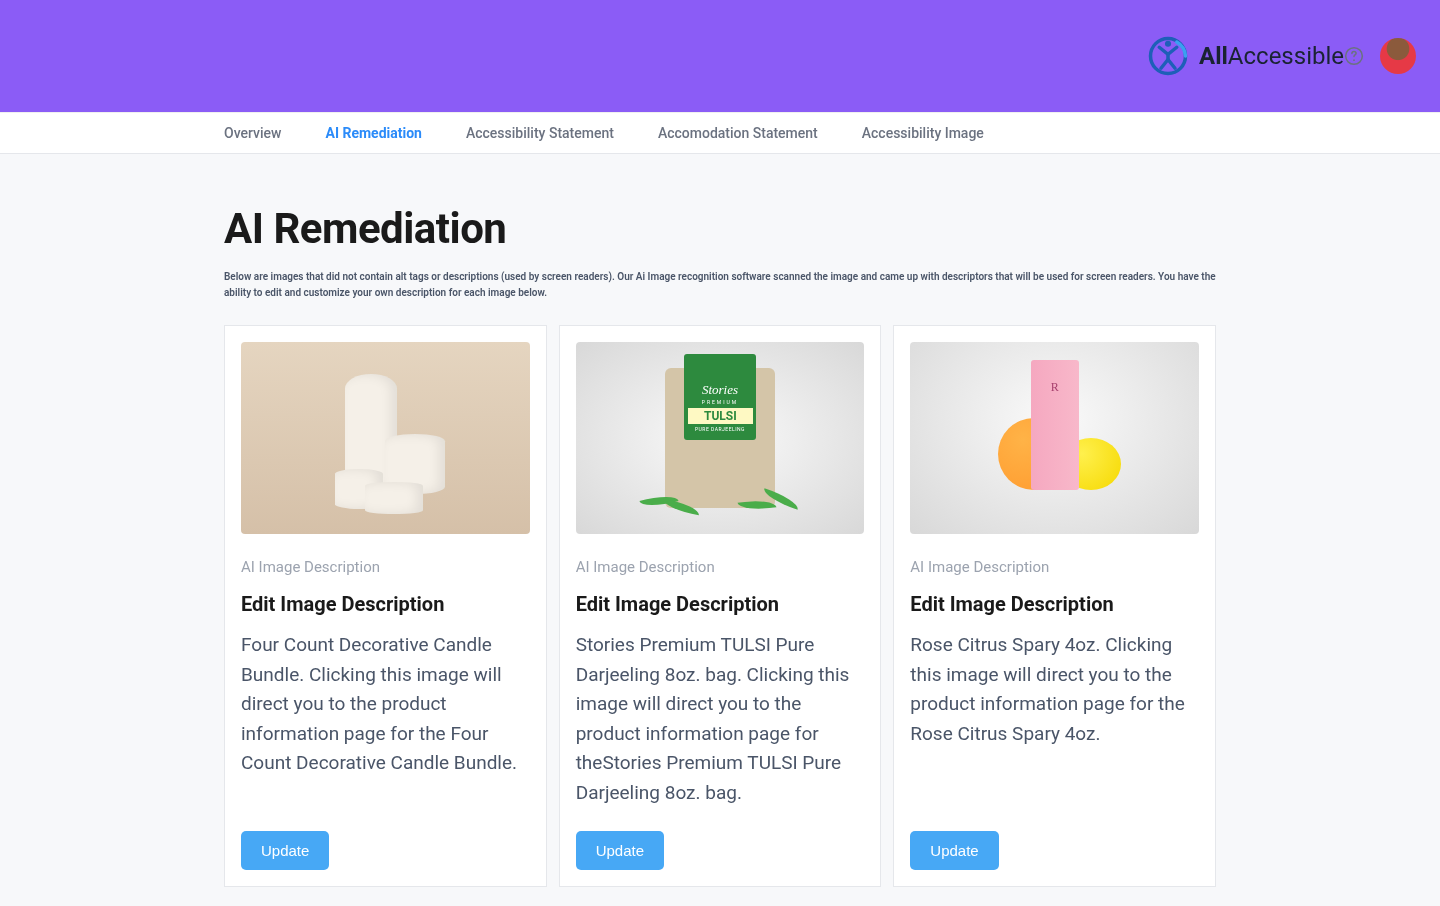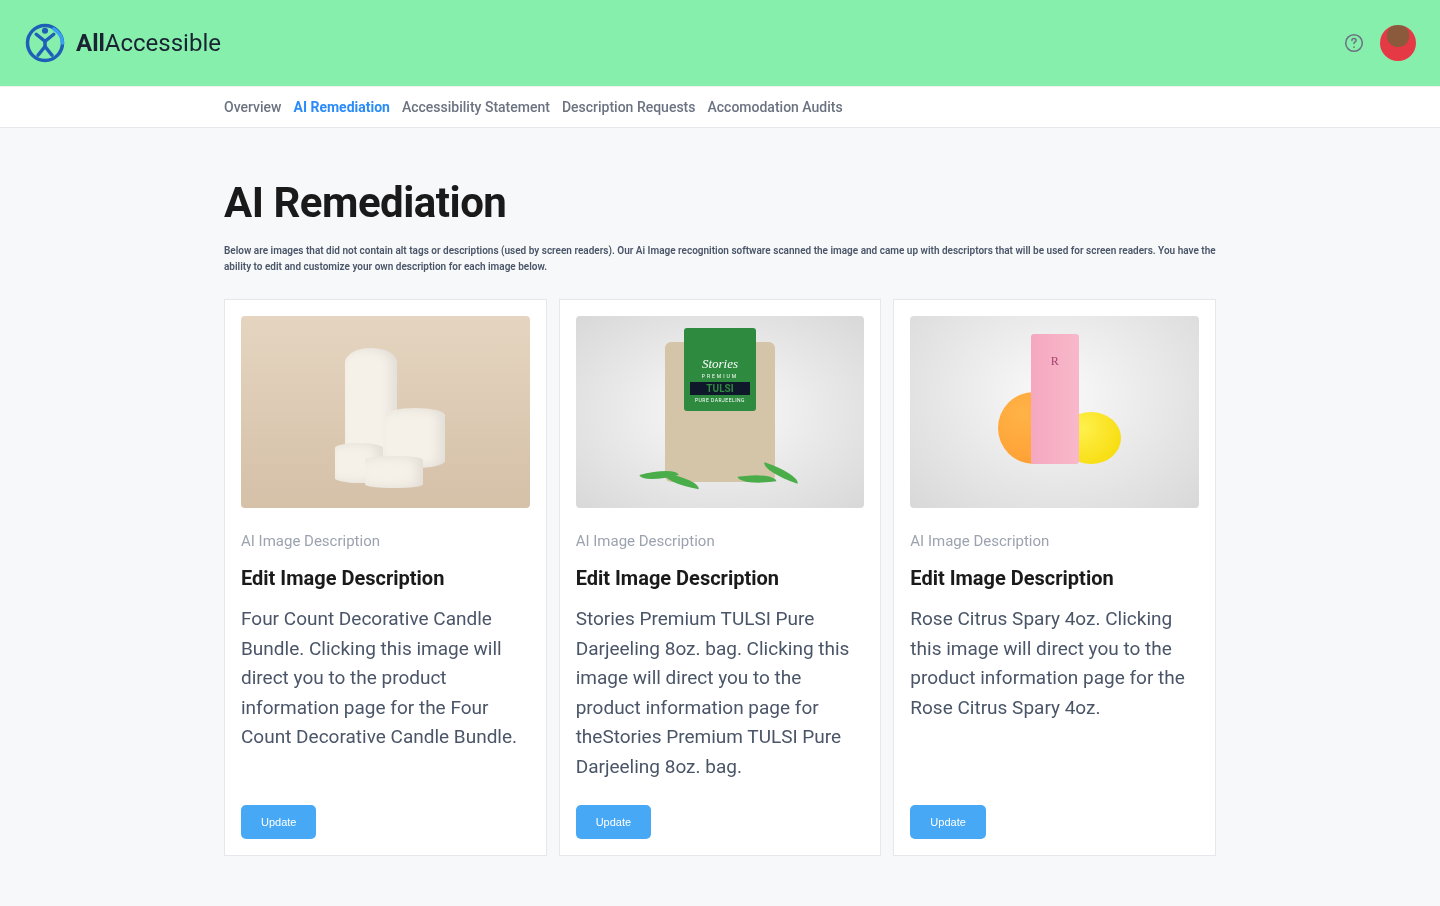--- a/index.html
+++ b/index.html
@@ -6,25 +6,25 @@
       margin: 0;
       padding: 0;
       box-sizing: border-box;
     }
     body {
       font-family: -apple-system, BlinkMacSystemFont, 'Segoe UI', Roboto, Helvetica, Arial, sans-serif;
       background: #f7f8fa;
       color: #1a1a1a;
     }
     .header {
-      background: #86efac;
-      display: flex;
-      justify-content: space-between;
-      align-items: center;
-      padding: 22px 24px;
+      background: #8b5cf6;
+      display: flex;
+      justify-content: flex-end;
+      align-items: center;
+      padding: 35px 24px;
       border-bottom: 1px solid #f0f0f0;
     }
     .logo {
       display: flex;
       align-items: center;
       gap: 10px;
     }
     .logo svg {
       width: 42px;
       height: 42px;
@@ -59,21 +59,21 @@
     .nav {
       background: #fff;
       border-bottom: 1px solid #e5e7eb;
       padding: 0 24px;
     }
     .nav-inner {
       max-width: 1240px;
       margin: 0 auto;
       padding-left: 124px;
       display: flex;
-      gap: 12px;
+      gap: 44px;
     }
     .nav-item {
       padding: 12px 0;
       font-size: 14px;
       color: #6b7280;
       cursor: pointer;
       font-weight: 500;
     }
     .nav-item.active {
       color: #2b8bf9;
@@ -177,25 +177,25 @@
       font-style: italic;
       display: block;
     }
     .tea-label .premium {
       font-size: 5px;
       letter-spacing: 2px;
       display: block;
       margin-top: 1px;
     }
     .tea-label .type {
-      background: #0f172a;
+      background: #fef9c3;
       color: #2d8a3e;
       padding: 1px 16px;
       font-weight: bold;
-      font-size: 10px;
+      font-size: 12px;
       display: inline-block;
       margin-top: 3px;
     }
     .tea-label .sub {
       font-size: 5px;
       display: block;
       margin-top: 2px;
       letter-spacing: 0.5px;
     }
     .leaves {
@@ -277,21 +277,21 @@
       color: #4a5568;
       line-height: 1.55;
       flex-grow: 1;
       margin-bottom: 24px;
     }
     .update-btn {
       background: #47a8f5;
       color: #fff;
       border: none;
       padding: 11px 20px;
-      font-size: 11px;
+      font-size: 15px;
       font-weight: 500;
       border-radius: 5px;
       cursor: pointer;
       align-self: flex-start;
     }
   </style>
 </head>
 <body>
 
 <div class="header">
@@ -314,22 +314,22 @@
     </svg>
     <div class="avatar"></div>
   </div>
 </div>
 
 <div class="nav">
   <div class="nav-inner">
     <div class="nav-item">Overview</div>
     <div class="nav-item active">AI Remediation</div>
     <div class="nav-item">Accessibility Statement</div>
-    <div class="nav-item">Description Requests</div>
-    <div class="nav-item">Accomodation Audits</div>
+    <div class="nav-item">Accomodation Statement</div>
+    <div class="nav-item">Accessibility Image</div>
   </div>
 </div>
 
 <div class="content">
   <h1 class="page-title">AI Remediation</h1>
   <p class="page-description">Below are images that did not contain alt tags or descriptions (used by screen readers). Our Ai Image recognition software scanned the image and came up with descriptors that will be used for screen readers. You have the ability to edit and customize your own description for each image below.</p>
 
   <div class="cards">
 
     <div class="card">

